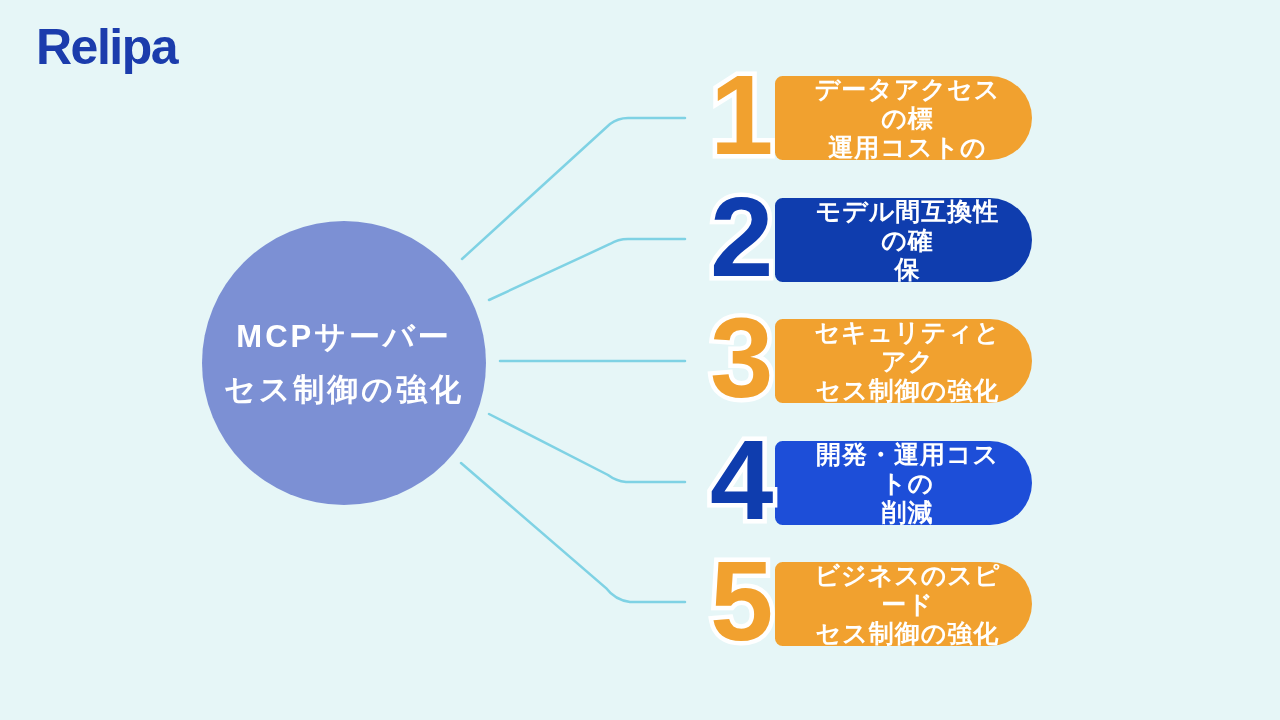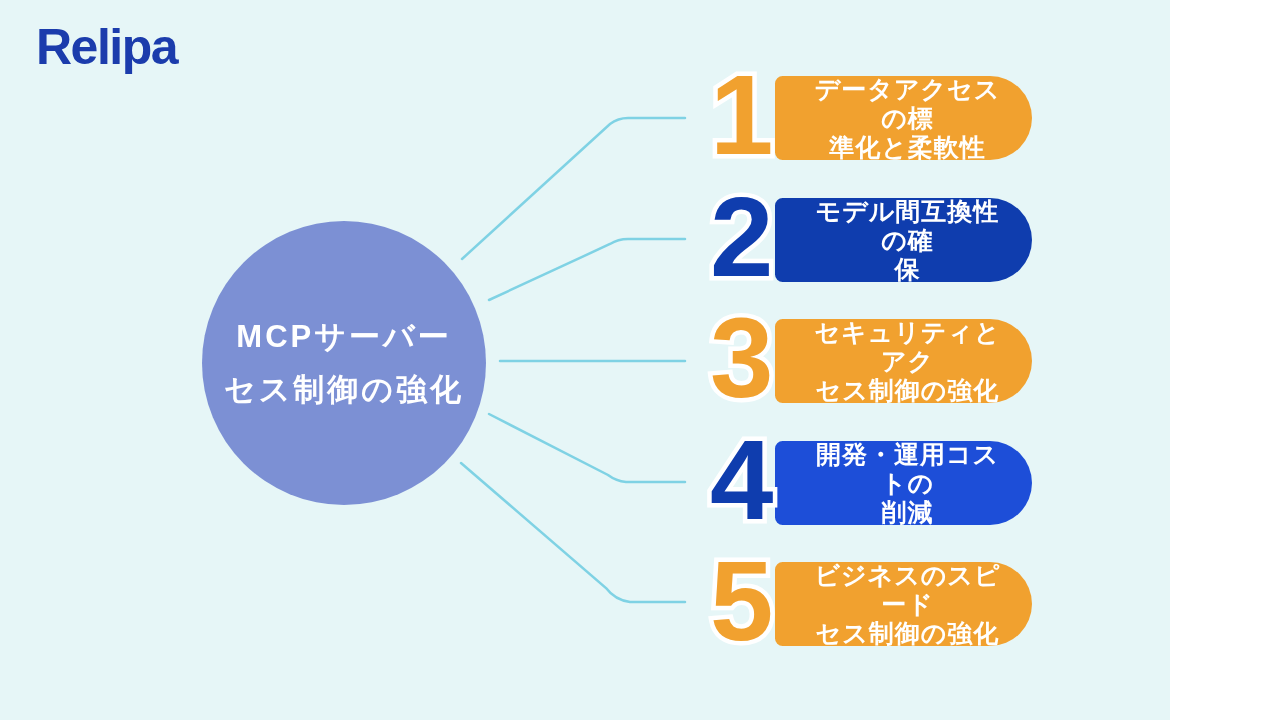--- a/index.html
+++ b/index.html
@@ -1,20 +1,20 @@
 <!DOCTYPE html>
 <html><head>
 <meta charset="utf-8">
 <style>
   html,body{margin:0;padding:0;}
   body{
     width:1280px;height:720px;overflow:hidden;
     font-family:"Liberation Sans","DejaVu Sans",sans-serif;
   }
-  .canvas{position:relative;width:1170px;height:720px;background:#E6F6F7;}
+  .canvas{position:relative;width:1280px;height:720px;background:#E6F6F7;}
 
   
   .connectors{position:absolute;left:0;top:0;width:1280px;height:720px;z-index:1;}
   .connectors path{fill:none;stroke-width:2.5px;stroke-linecap:round;}
 
   
   .logo{
     position:absolute;left:36px;top:18px;z-index:2;
     font-size:50px;font-weight:800;letter-spacing:-1.5px;
     font-family:"Liberation Sans","DejaVu Sans",sans-serif;
@@ -71,21 +71,21 @@
 
   <div class="circle" style="background: rgb(124, 144, 212); color: rgb(255, 255, 255);">
     <span>MCPサーバー</span>
     <span>セス制御の強化</span>
   </div>
 
   <div class="row" style="top:76px">
     <div class="pill" style="background: rgb(241, 161, 47);">
       <div class="pill-text">
         <span>データアクセスの標</span><br>
-        <span>準化と柔軟性</span>
+        <span>運用コストの</span>
       </div>
     </div>
     <div class="num">
       <span class="stroke">1</span>
       <span class="fill" style="color: rgb(241, 161, 47);">1</span>
     </div>
   </div>
 
   <div class="row" style="top:198px">
     <div class="pill" style="background: rgb(15, 61, 174);">

